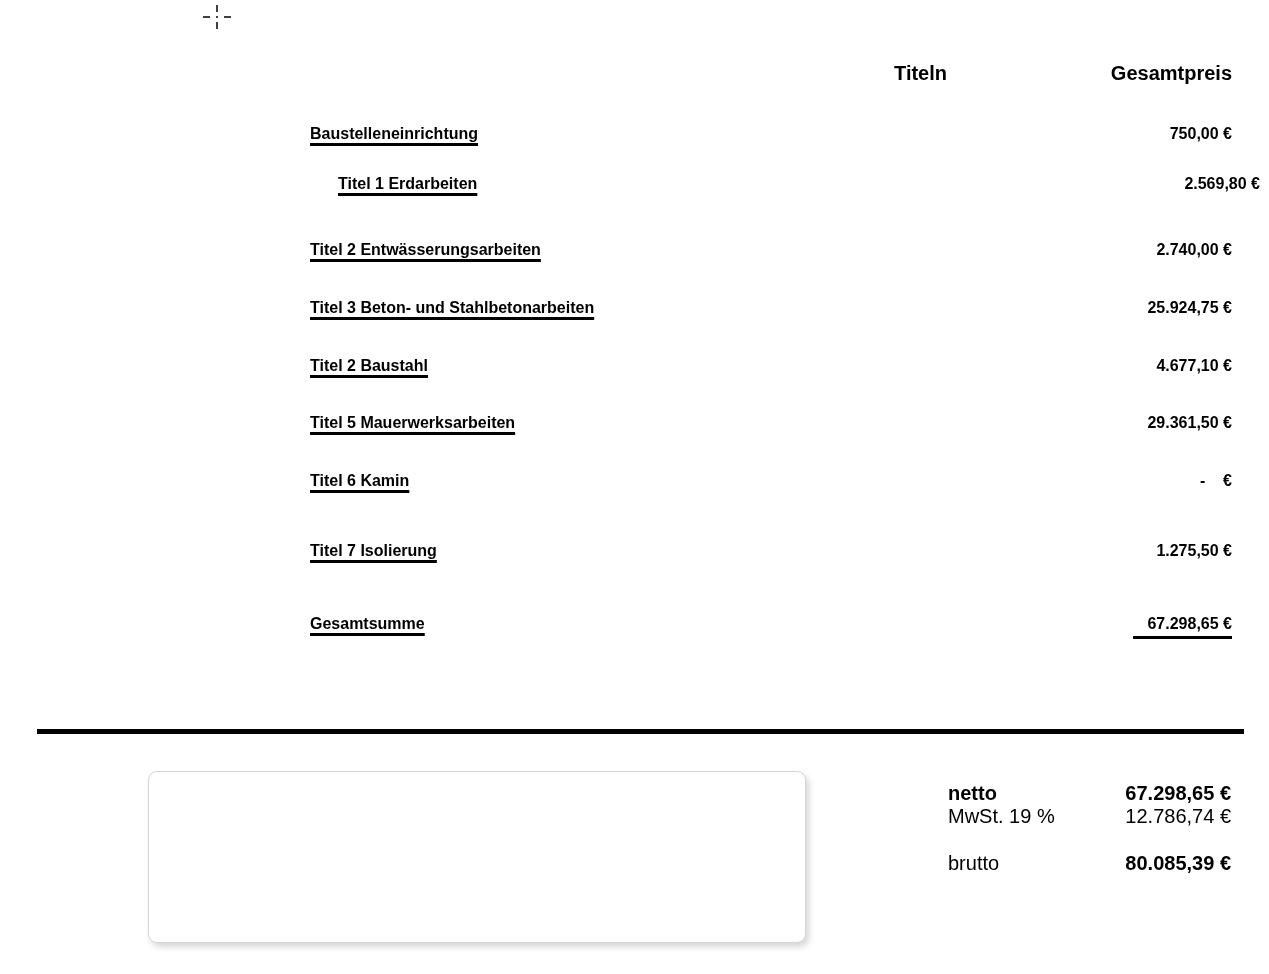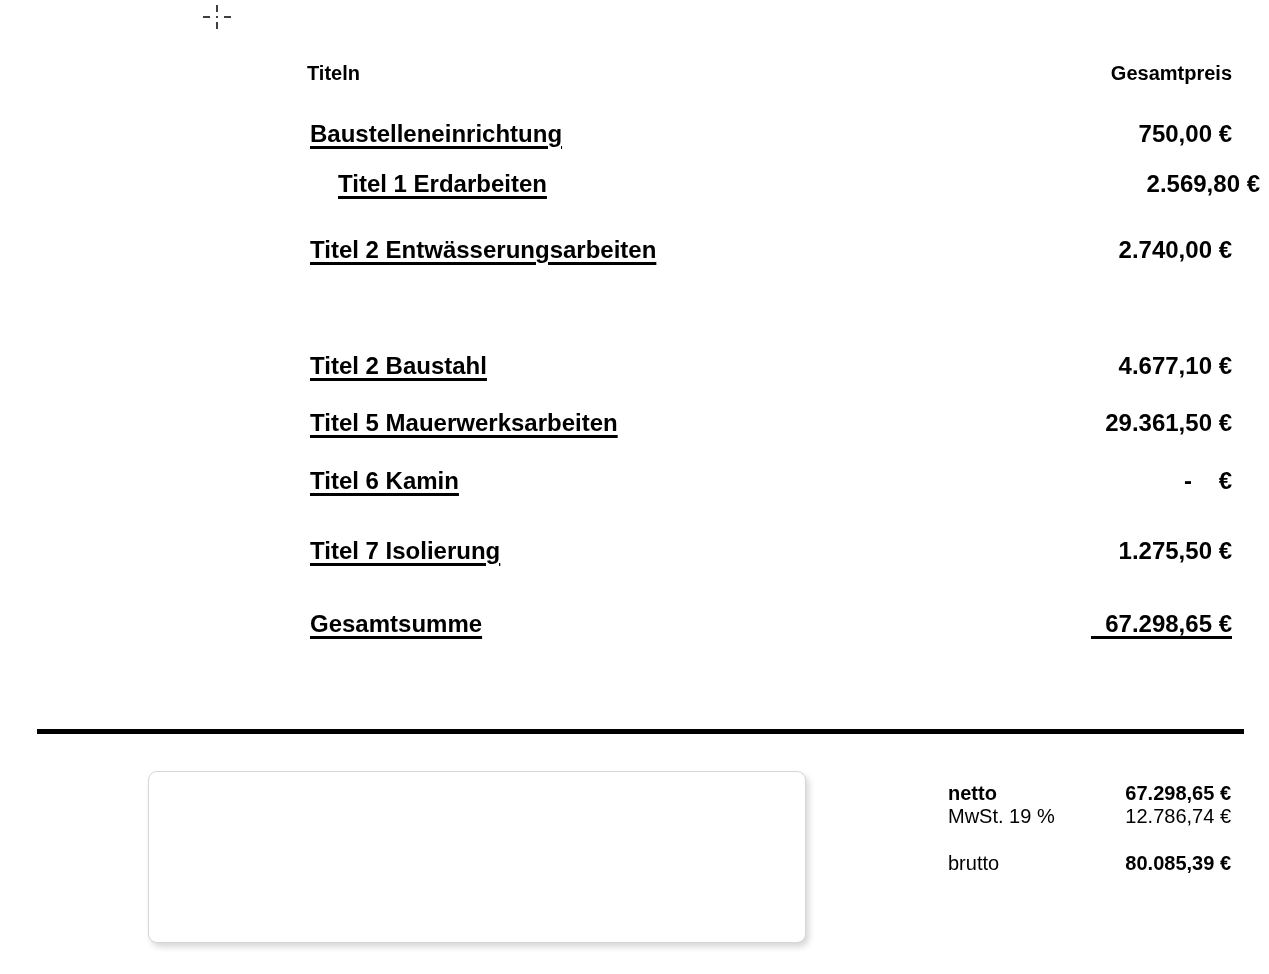--- a/index.html
+++ b/index.html
@@ -8,25 +8,25 @@
     background: #ffffff;
     font-family: "Liberation Sans", sans-serif;
     color: #000000;
     position: relative;
     overflow: hidden;
   }
   .page { position: absolute; inset: 0; }
 
   
   .hdr { position: absolute; left: 0; width: 100%; height: 24px; line-height: 24px; font-size: 20px; top: 61px; }
-  .hdr .titles-col { position: absolute; left: 307px; width: 640px; text-align: left; font-weight: 700; }
+  .hdr .titles-col { position: absolute; left: 307px; width: 640px; text-align: right; font-weight: 700; }
   .hdr .total-col  { position: absolute; right: 37px; font-weight: 700; }
 
   
-  .row { position: absolute; left: 0; width: 100%; height: 24px; line-height: 24px; font-size: 24px; }
+  .row { position: absolute; left: 0; width: 100%; height: 24px; line-height: 24px; font-size: 16px; }
   .row .label {
     position: absolute; left: 310px; font-weight: 700;
     text-decoration: underline; text-decoration-thickness: 2.5px; text-underline-offset: 4px;
   }
   .row .value { position: absolute; right: 37px; font-weight: 700; white-space: pre; }
 
   .r0 { top: 122px; } .r1 { top: 172px; margin-left: 28px; } .r2 { top: 238px; } .r3 { top: 296px; }
   .r4 { top: 354px; } .r5 { top: 411px; text-align: right; } .r6 { top: 469px; } .r7 { top: 527px; margin-top: 12px; }
 
   
@@ -85,20 +85,24 @@
     <span class="value">750,00 €</span>
   </div>
   <div class="row r1">
     <span class="label">Titel 1 Erdarbeiten</span>
     <span class="value">2.569,80 €</span>
   </div>
   <div class="row r2">
     <span class="label">Titel 2 Entwässerungsarbeiten</span>
     <span class="value">2.740,00 €</span>
   </div>
+  <div class="row r3">
+    <span class="label">Titel 3 Beton- und Stahlbetonarbeiten</span>
+    <span class="value">25.924,75 €</span>
+  </div>
   <div class="row r4">
     <span class="label">Titel 2 Baustahl</span>
     <span class="value">4.677,10 €</span>
   </div>
   <div class="row r5">
     <span class="label">Titel 5 Mauerwerksarbeiten</span>
     <span class="value">29.361,50 €</span>
   </div>
   <div class="row r6">
     <span class="label">Titel 6 Kamin</span>

